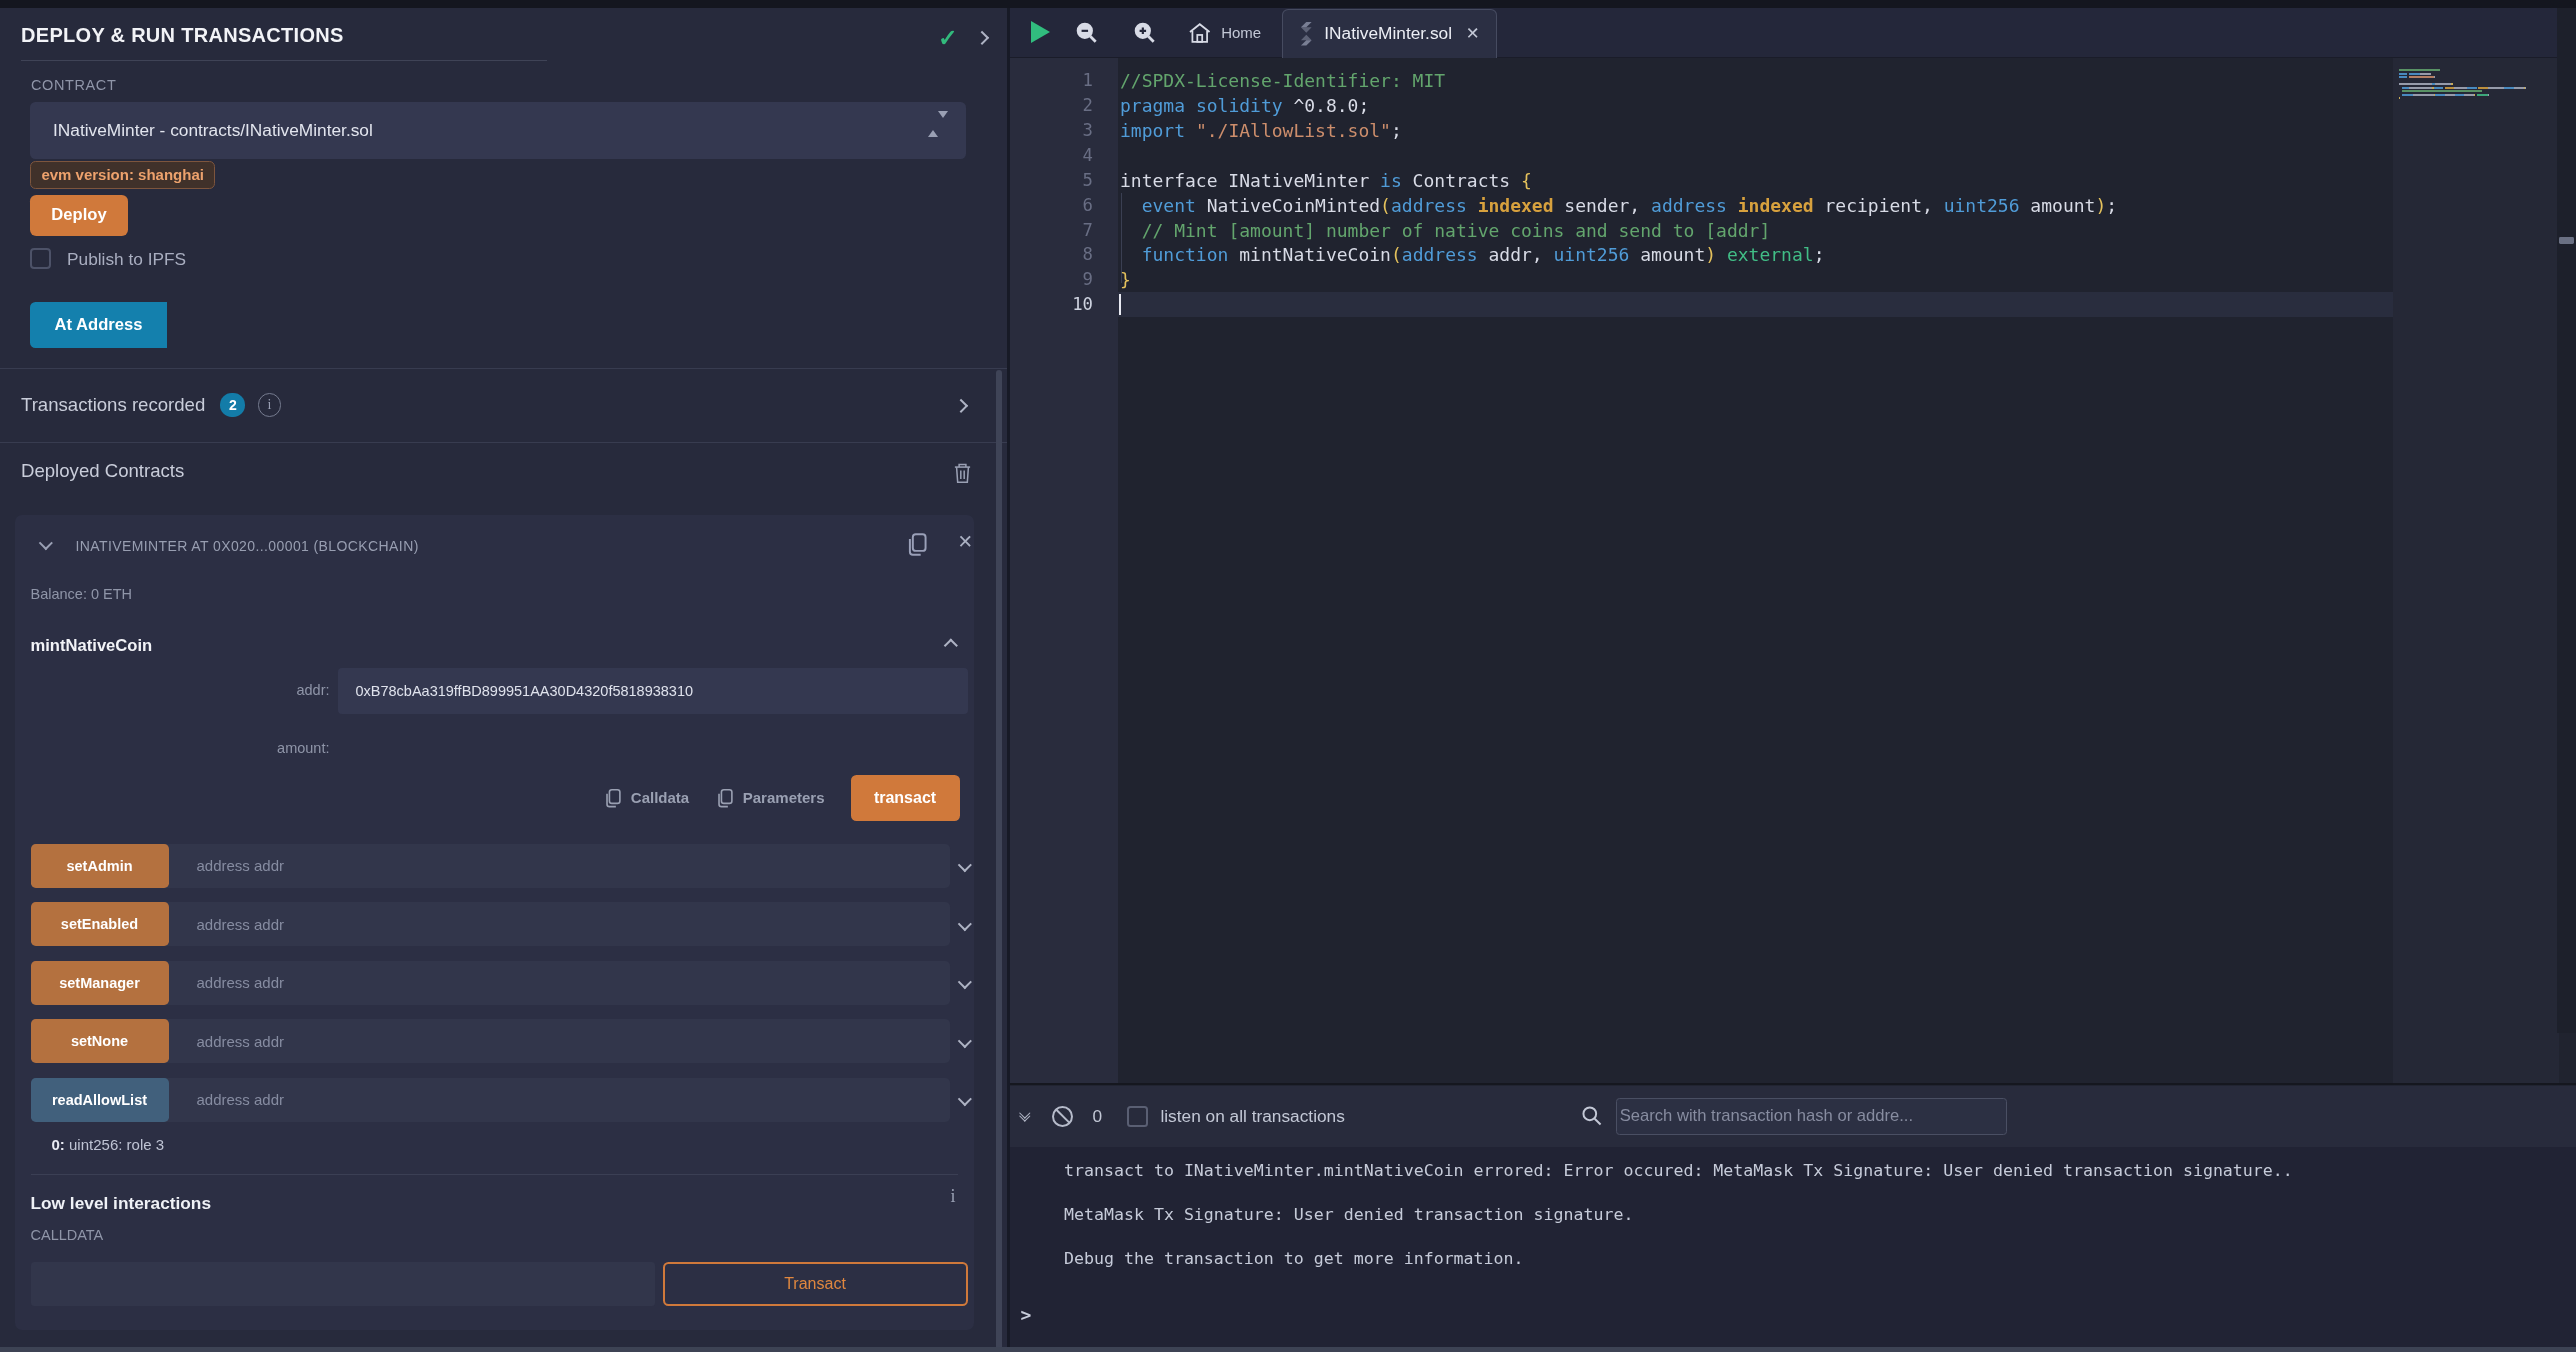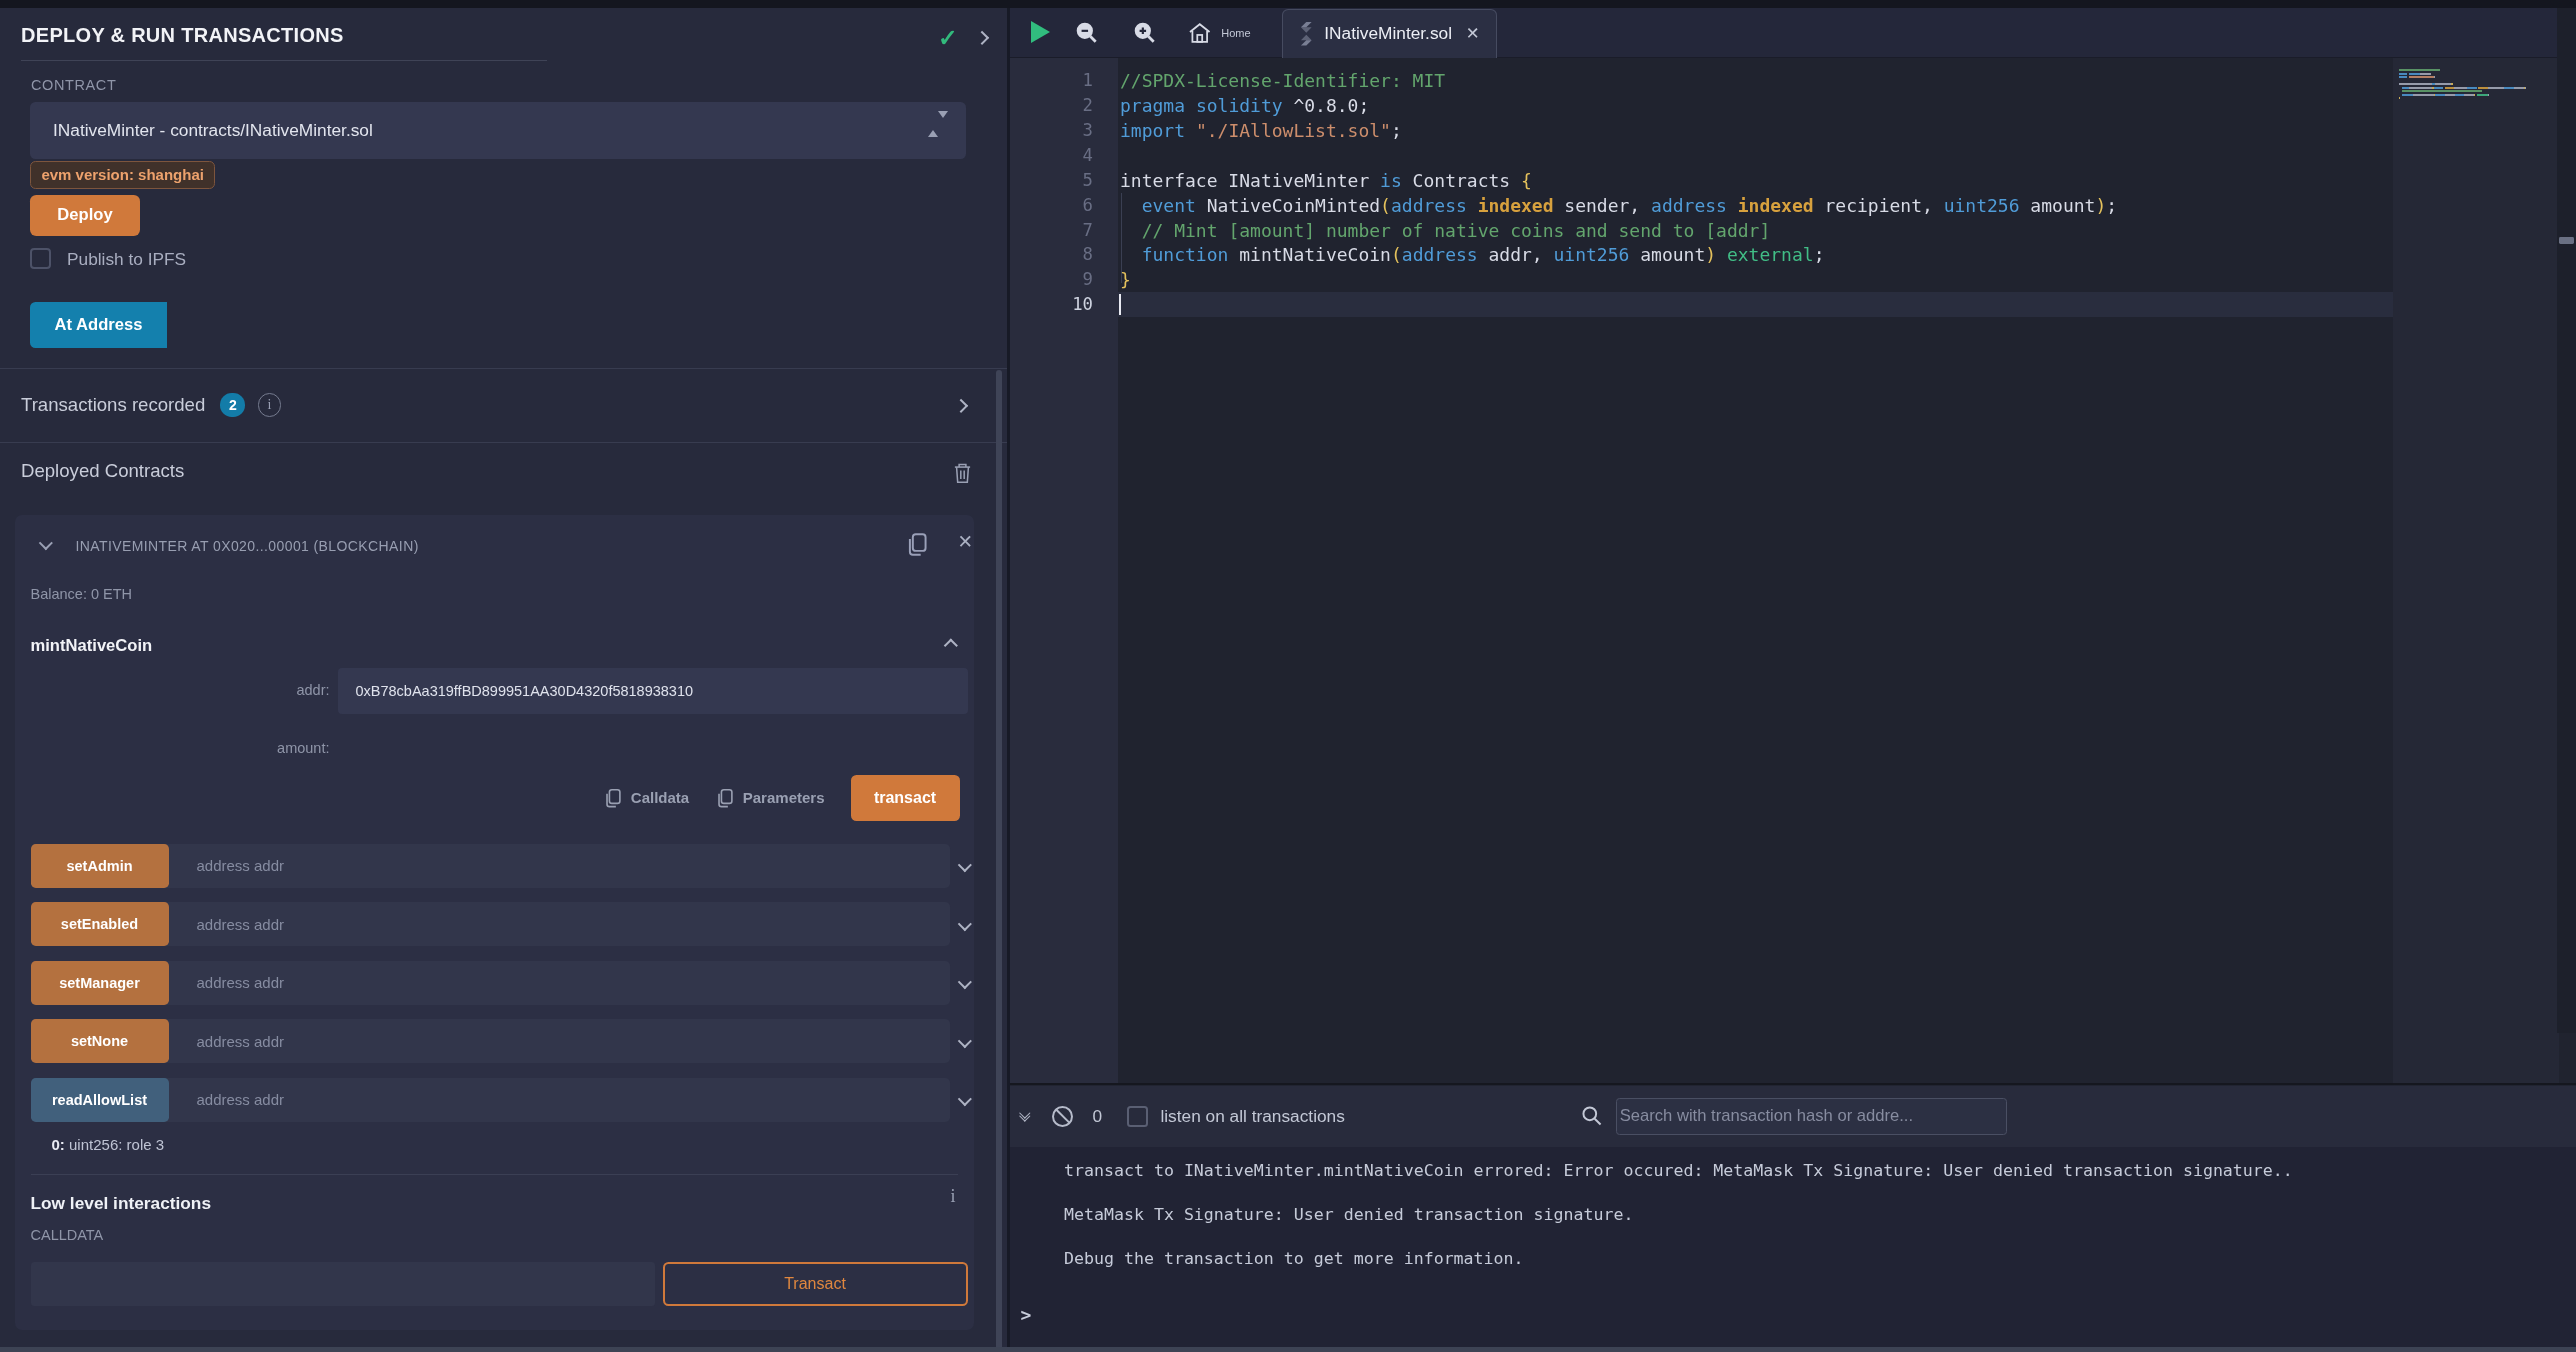--- a/index.html
+++ b/index.html
@@ -26,21 +26,21 @@
   #contract-select { left:30px; top:94px; width:936px; height:57px; background:#343850; border-radius:5.5px;
                      display:flex; align-items:center; cursor:pointer; }
   #contract-select .sel-text { margin-left:23px; font-size:17.3px; color:#e2e5ee; }
   #sel-arrows { position:absolute; right:18px; top:16.6px; }
   #sel-arrows .tri { width:0; height:0; border-left:5.5px solid transparent; border-right:5.5px solid transparent; }
   #sel-arrows .tri.up { border-bottom:7px solid #9aa0b4; margin-bottom:4.1px; }
   #sel-arrows .tri.dn { border-top:7px solid #9aa0b4; }
 
   #evm-badge { left:30px; top:153px; padding:4.8px 10.4px; background:#40312a; border:1.4px solid #7d553d;
                border-radius:5.5px; font-size:15px; font-weight:700; color:#eda26d; }
-  #deploy-btn { left:30px; top:187px; width:110px; height:41px; background:#d0793b; border:none; border-radius:6.2px;
+  #deploy-btn { left:30px; top:187px; width:98px; height:41px; background:#d0793b; border:none; border-radius:6.2px;
                 color:#ffffff; font-size:16.6px; font-weight:700; cursor:pointer; font-family:inherit; }
   #publish-check { left:30px; top:240px; width:21.4px; height:21.4px; border:2.1px solid #4d5268; border-radius:4.1px; background:transparent; cursor:pointer; }
   #publish-label { left:67px; top:241px; font-size:17.3px; color:#a9aec0; }
 
   #ataddr-row { left:30px; top:294px; width:936px; height:46px; border-radius:5.5px; overflow:hidden; display:flex; }
   #ataddr-btn { width:137px; height:100%; background:#1480ad; border:none; color:#fff; font-size:16.6px; font-weight:700; cursor:pointer; font-family:inherit; }
   #ataddr-input { flex:1; background:#373b54; border:none; outline:none; color:#e6e9f2; font-size:16.6px; padding-left:32px; font-family:inherit; }
 
   #tx-band { left:0; top:360px; width:1007px; height:75px; border-top:1.4px solid #383c50; border-bottom:1.4px solid #383c50;
              display:flex; align-items:center; }
@@ -106,21 +106,21 @@
   #vdivider { left:1007px; top:7.6px; width:2.8px; height:1345px; background:#171a26; }
   #editor-col { left:1010px; top:7.6px; width:1566px; height:1340px; background:#212431; }
 
   #tabbar { left:0; top:0; width:1566px; height:50px; background:#24273a; border-bottom:1.4px solid #1a1c29; }
   #play-icon { left:21px; top:13px; width:0; height:0; border-top:11.7px solid transparent; border-bottom:11.7px solid transparent;
                border-left:19.3px solid #31bd7e; cursor:pointer; }
   .mag { cursor:pointer; }
   #mag-minus { left:64px; top:12.4px; }
   #mag-plus  { left:122px; top:12.4px; }
   #home-tab { left:164px; top:0; height:50px; display:flex; align-items:center; gap:9.7px; padding:0 14px; cursor:pointer; }
-  #home-label { font-size:11px; color:#c3c8d6; }
+  #home-label { font-size:15px; color:#c3c8d6; }
   #active-tab { left:272px; top:1.4px; width:215px; height:49px; background:#2b2f43; border:1.4px solid #464b60; border-bottom:none;
                 border-radius:6.2px 6.2px 0 0; display:flex; align-items:center; gap:9.7px; padding:0 15px; cursor:pointer; }
   #active-tab-label { font-size:17.3px; color:#eceef5; }
   #tab-close { margin-left:4.1px; font-size:16.6px; color:#c3c8d6; cursor:pointer; }
 
   
   #code-area { left:0; top:50px; width:1566px; height:1025px; background:#20232f; overflow:hidden; }
   #gutter-strip { left:0; top:0; width:108px; height:1025px; background:#292c3d; }
   #minimap-zone { left:1383px; top:0; width:166px; height:1025px; background:#252836; }
   .code-line { position:absolute; left:0; height:25px; line-height:25px; white-space:pre;

